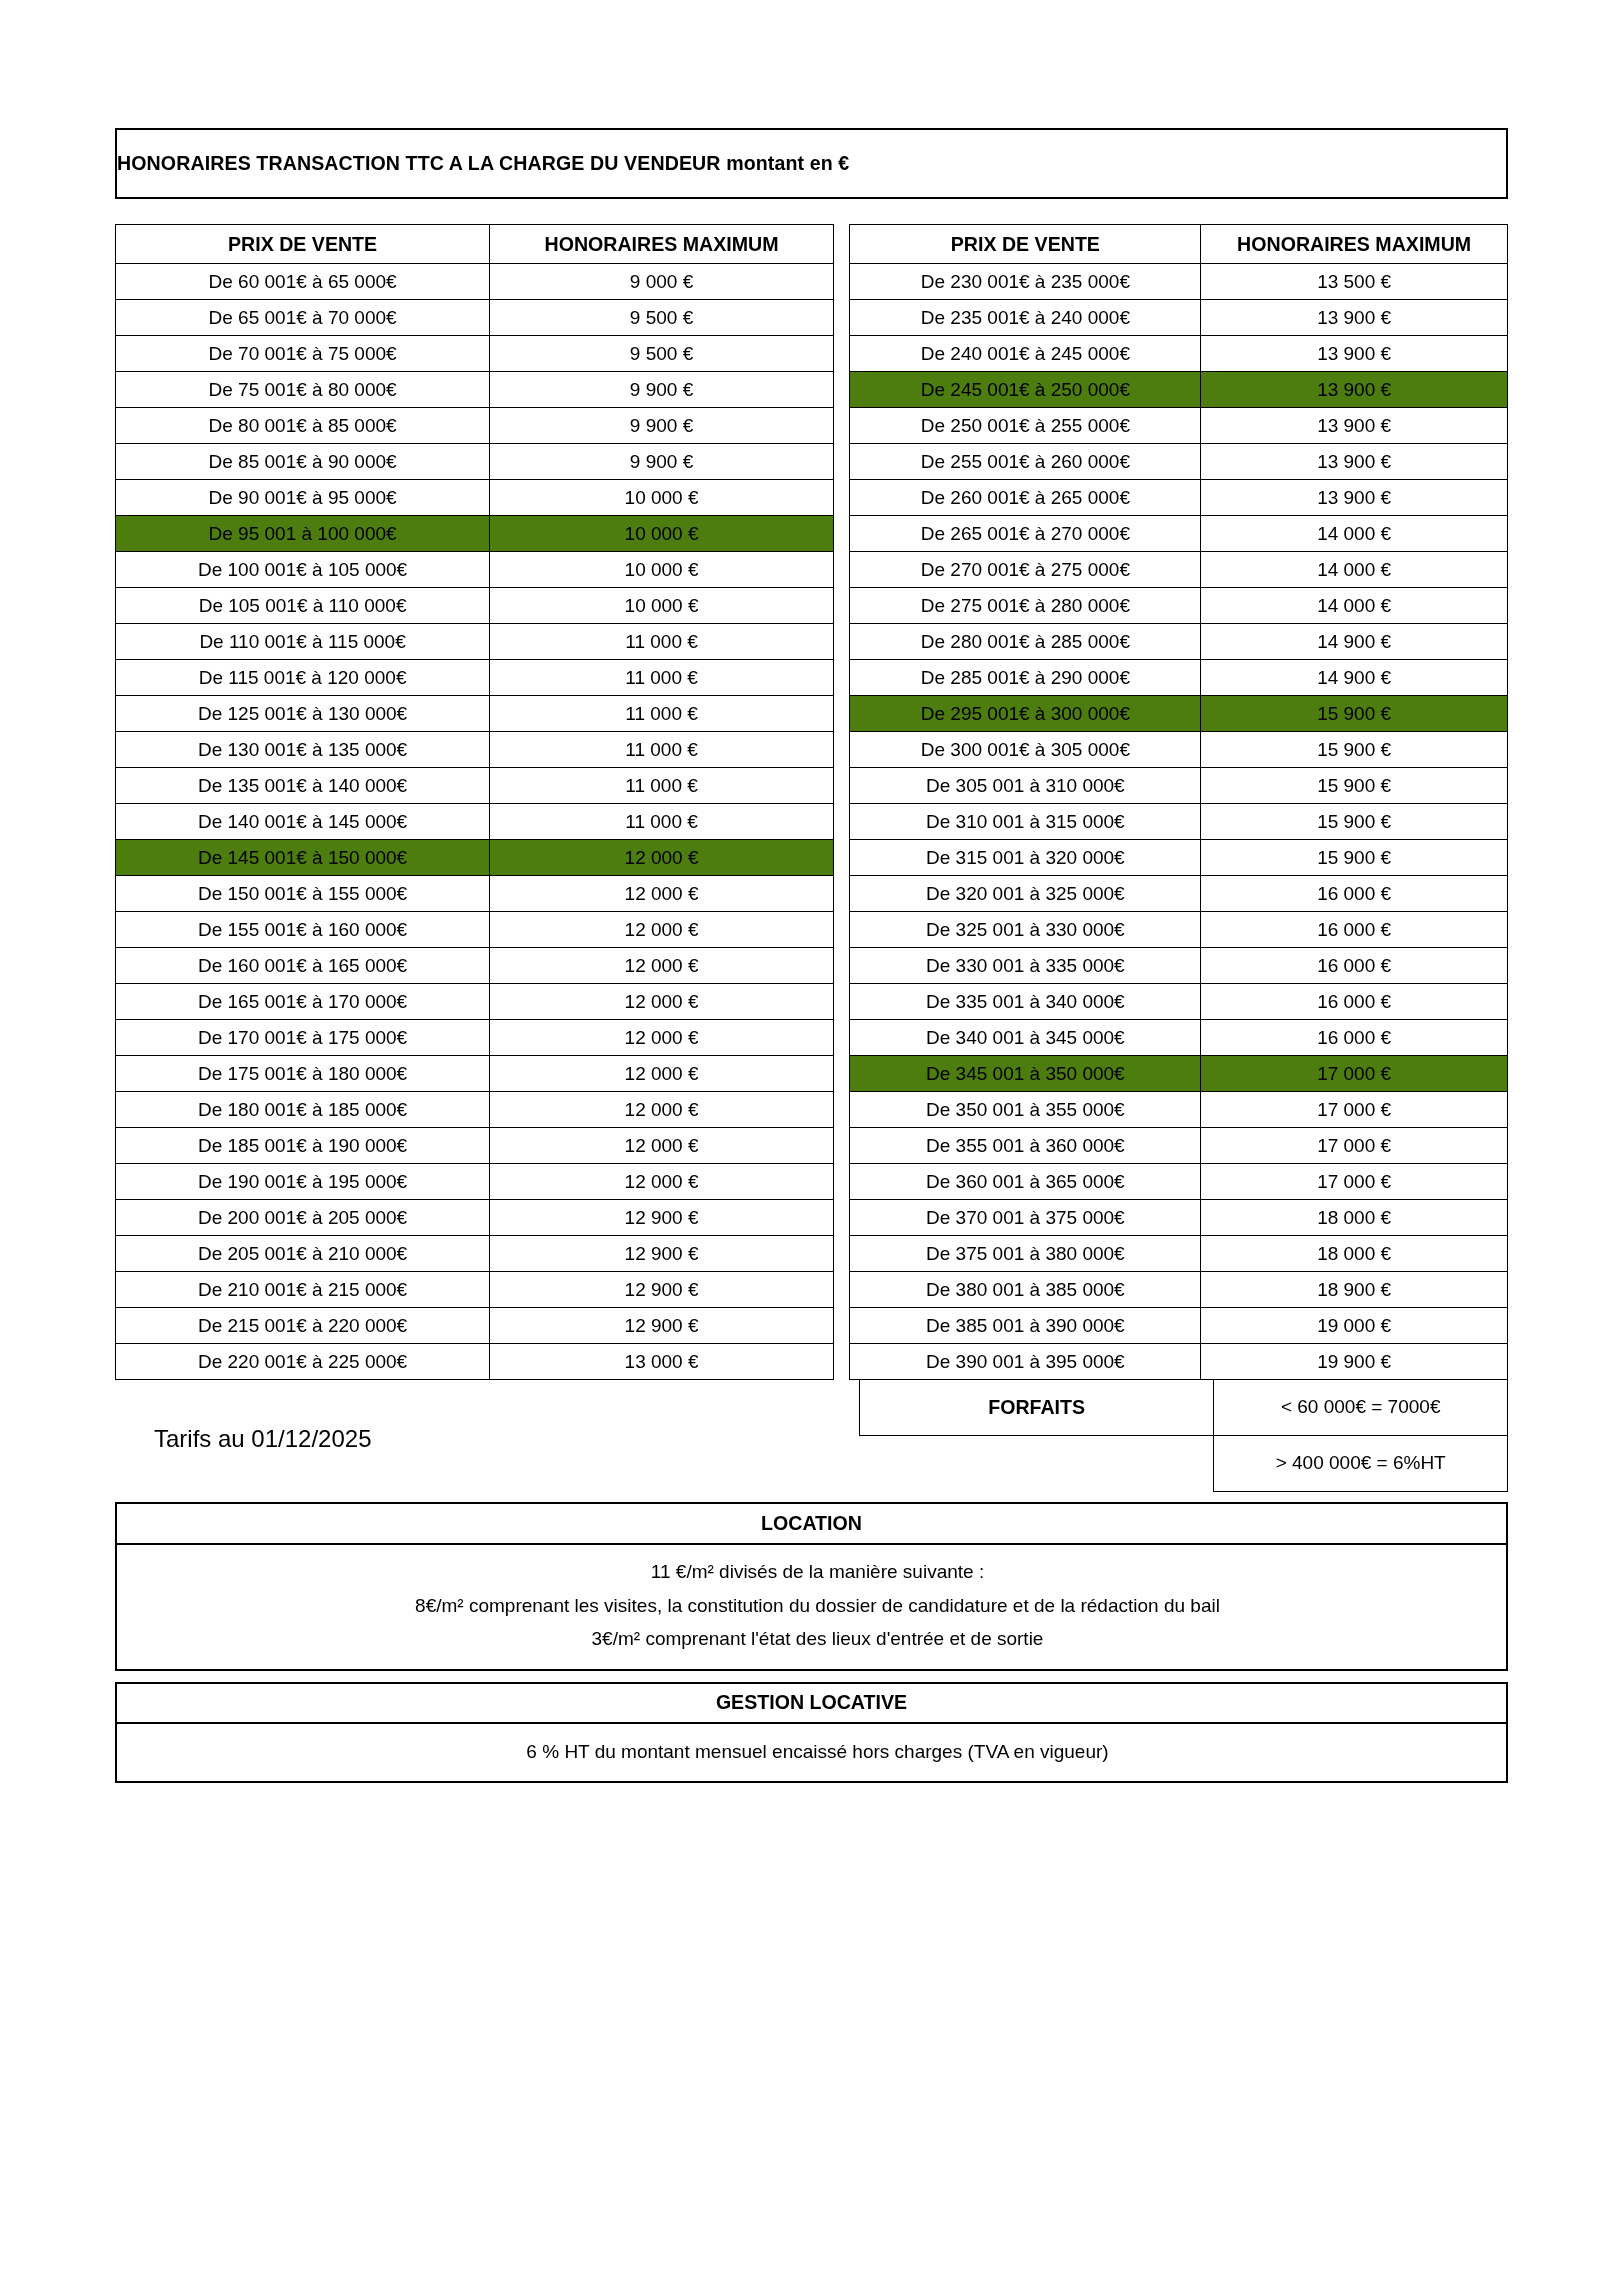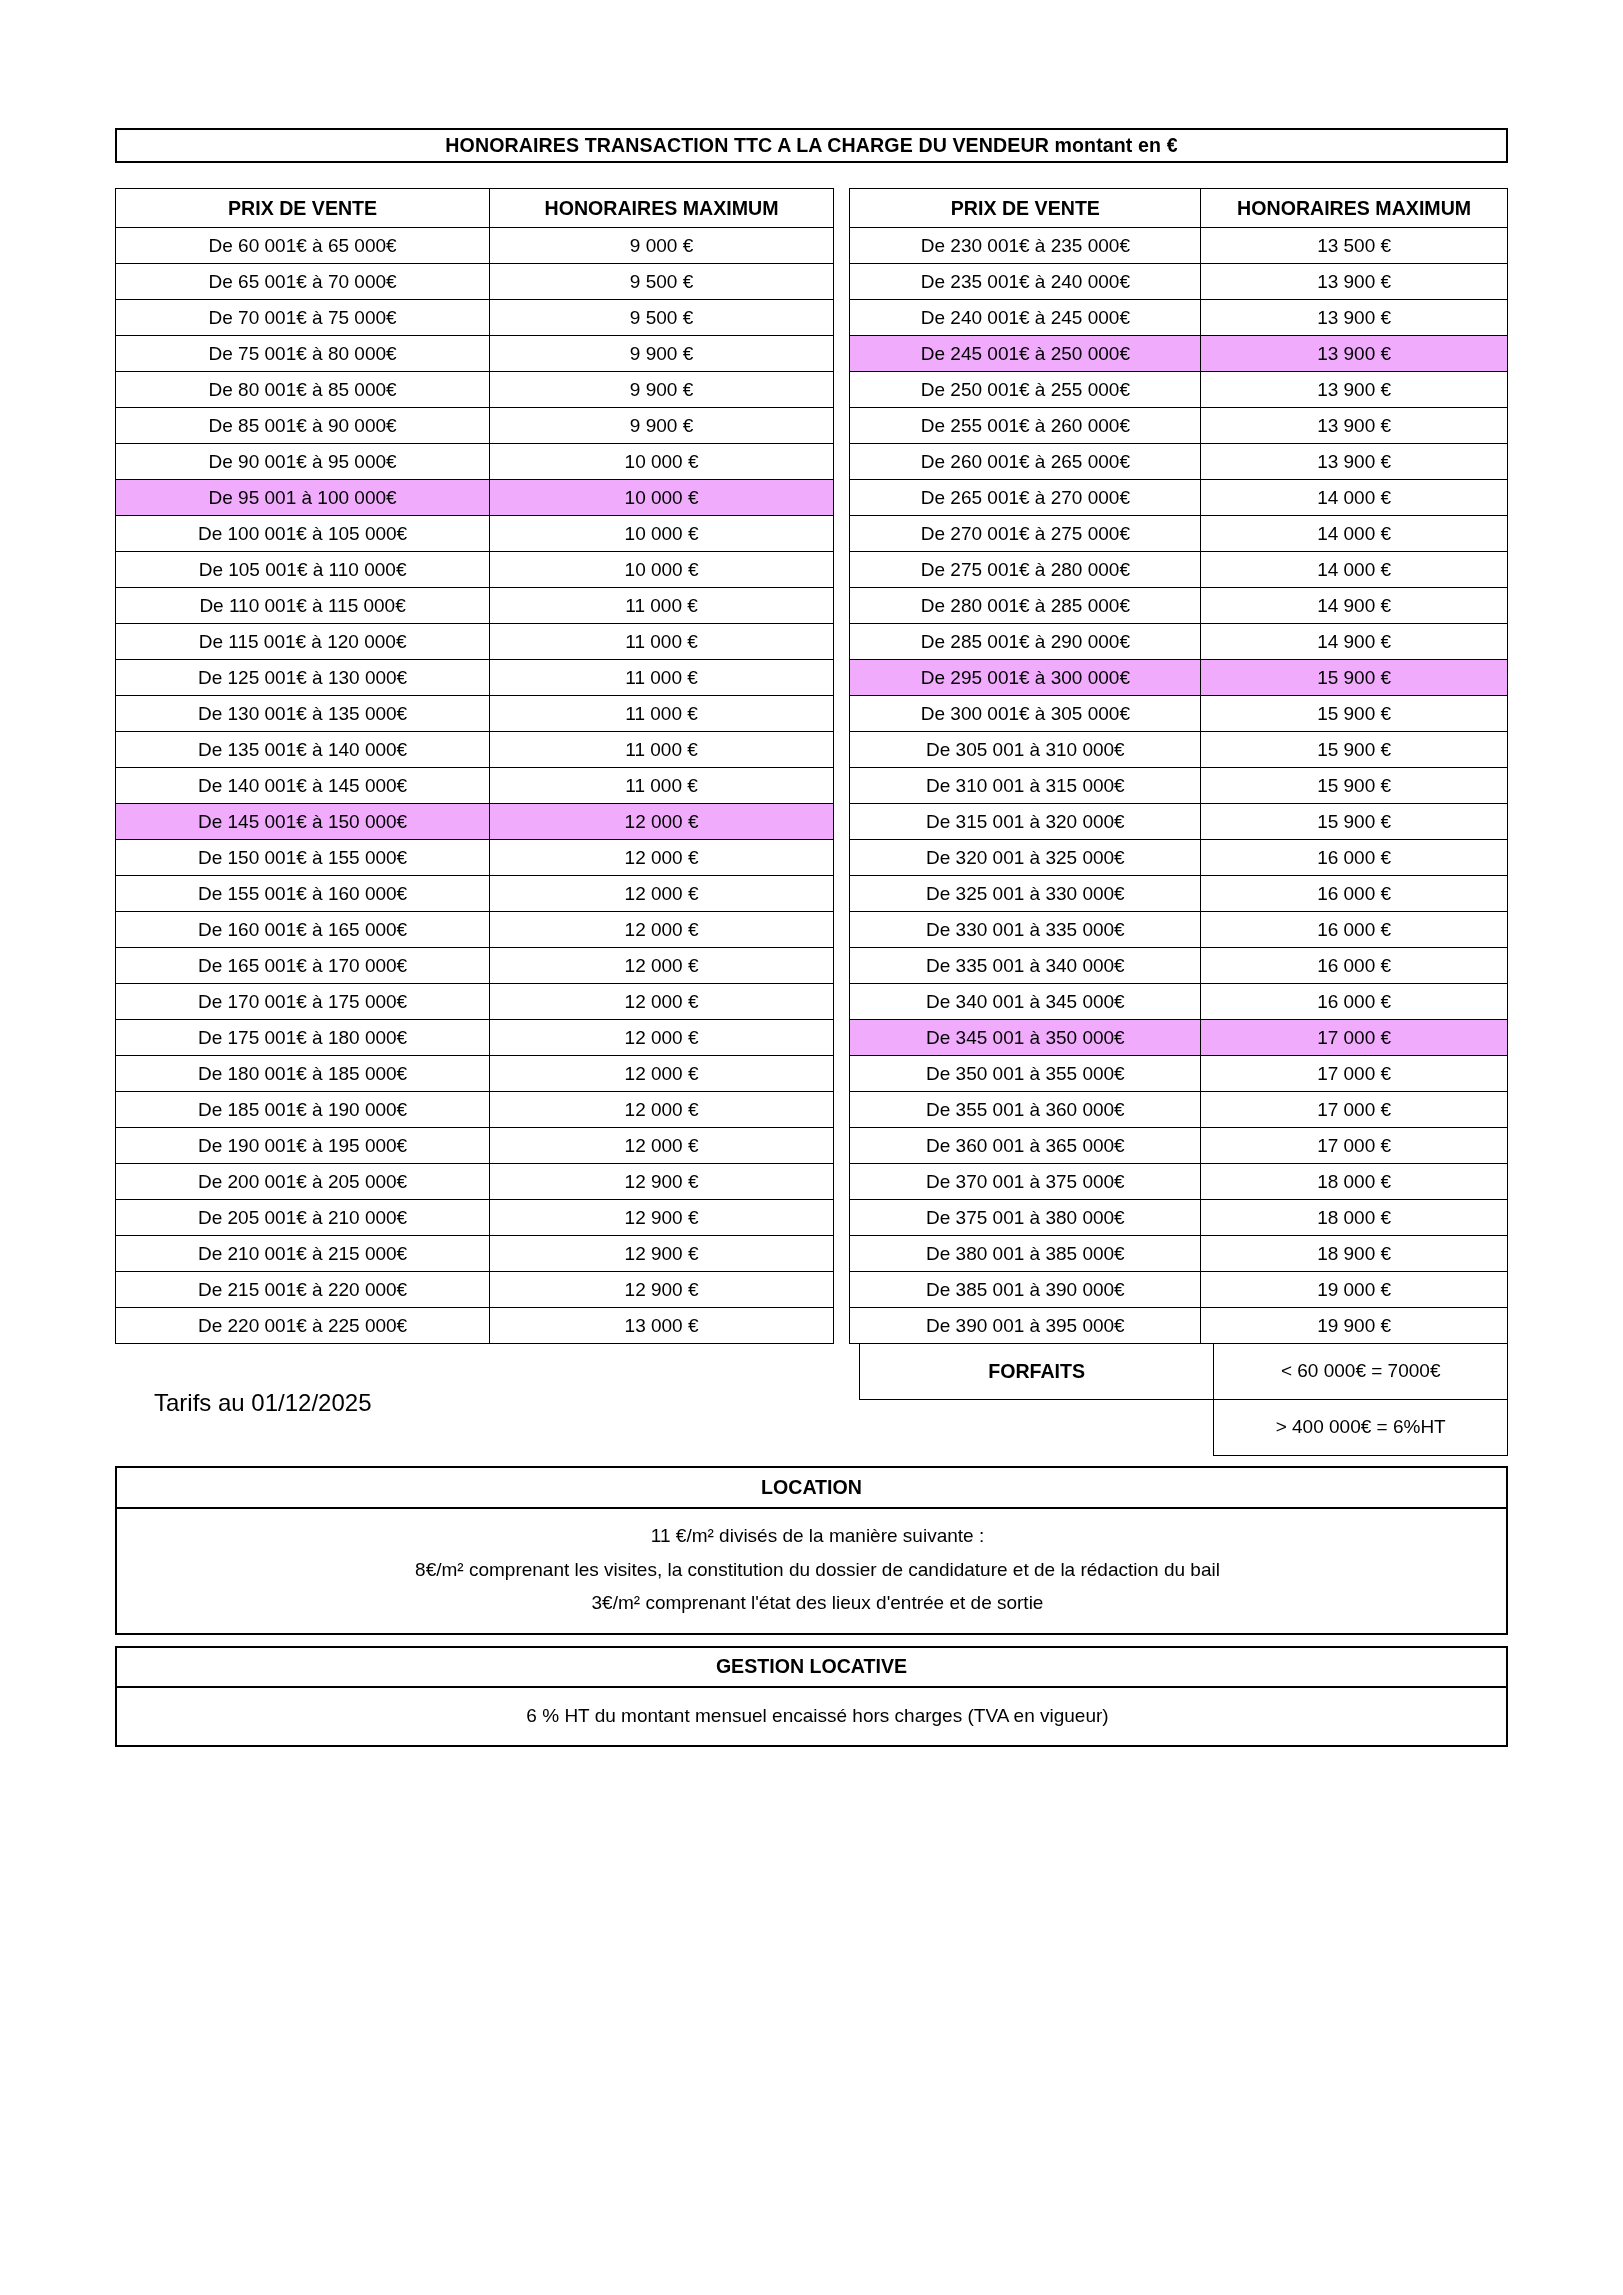--- a/index.html
+++ b/index.html
@@ -17,22 +17,22 @@
   .page {
     position: absolute;
     left: 0; top: 0;
     width: 1623px;
     height: 2295px;
     box-sizing: border-box;
     padding: 128px 115px 0 115px;
   }
   .title-box {
     border: 2px solid #000;
-    padding: 4px 0;
-    text-align: center;
+    padding: 22px 0;
+    text-align: left;
     font-weight: bold;
     font-size: 19.6px;
     letter-spacing: 0.1px;
     margin-bottom: 25px;
   }
   table.rates {
     border-collapse: collapse;
     width: 100%;
     table-layout: fixed;
   }
@@ -52,21 +52,21 @@
   }
   col.c1 { width: 27.2%; }
   col.c2 { width: 25.0%; }
   col.c3 { width: 25.5%; }
   col.c4 { width: 22.3%; }
   td.gap, th.gap {
     border: none;
     width: 6.5px;
   }
   col.cgap { width: 1.2%; }
-  .hl { background: #f0abfc; }
+  .hl { background: #4d7c0f; }
   .blank { border: none !important; background: transparent; }
 
   .bottom-row {
     display: flex;
     align-items: flex-start;
     margin-top: -1.3px;
   }
   .tarifs {
     width: 53.4%;
     font-weight: normal;

